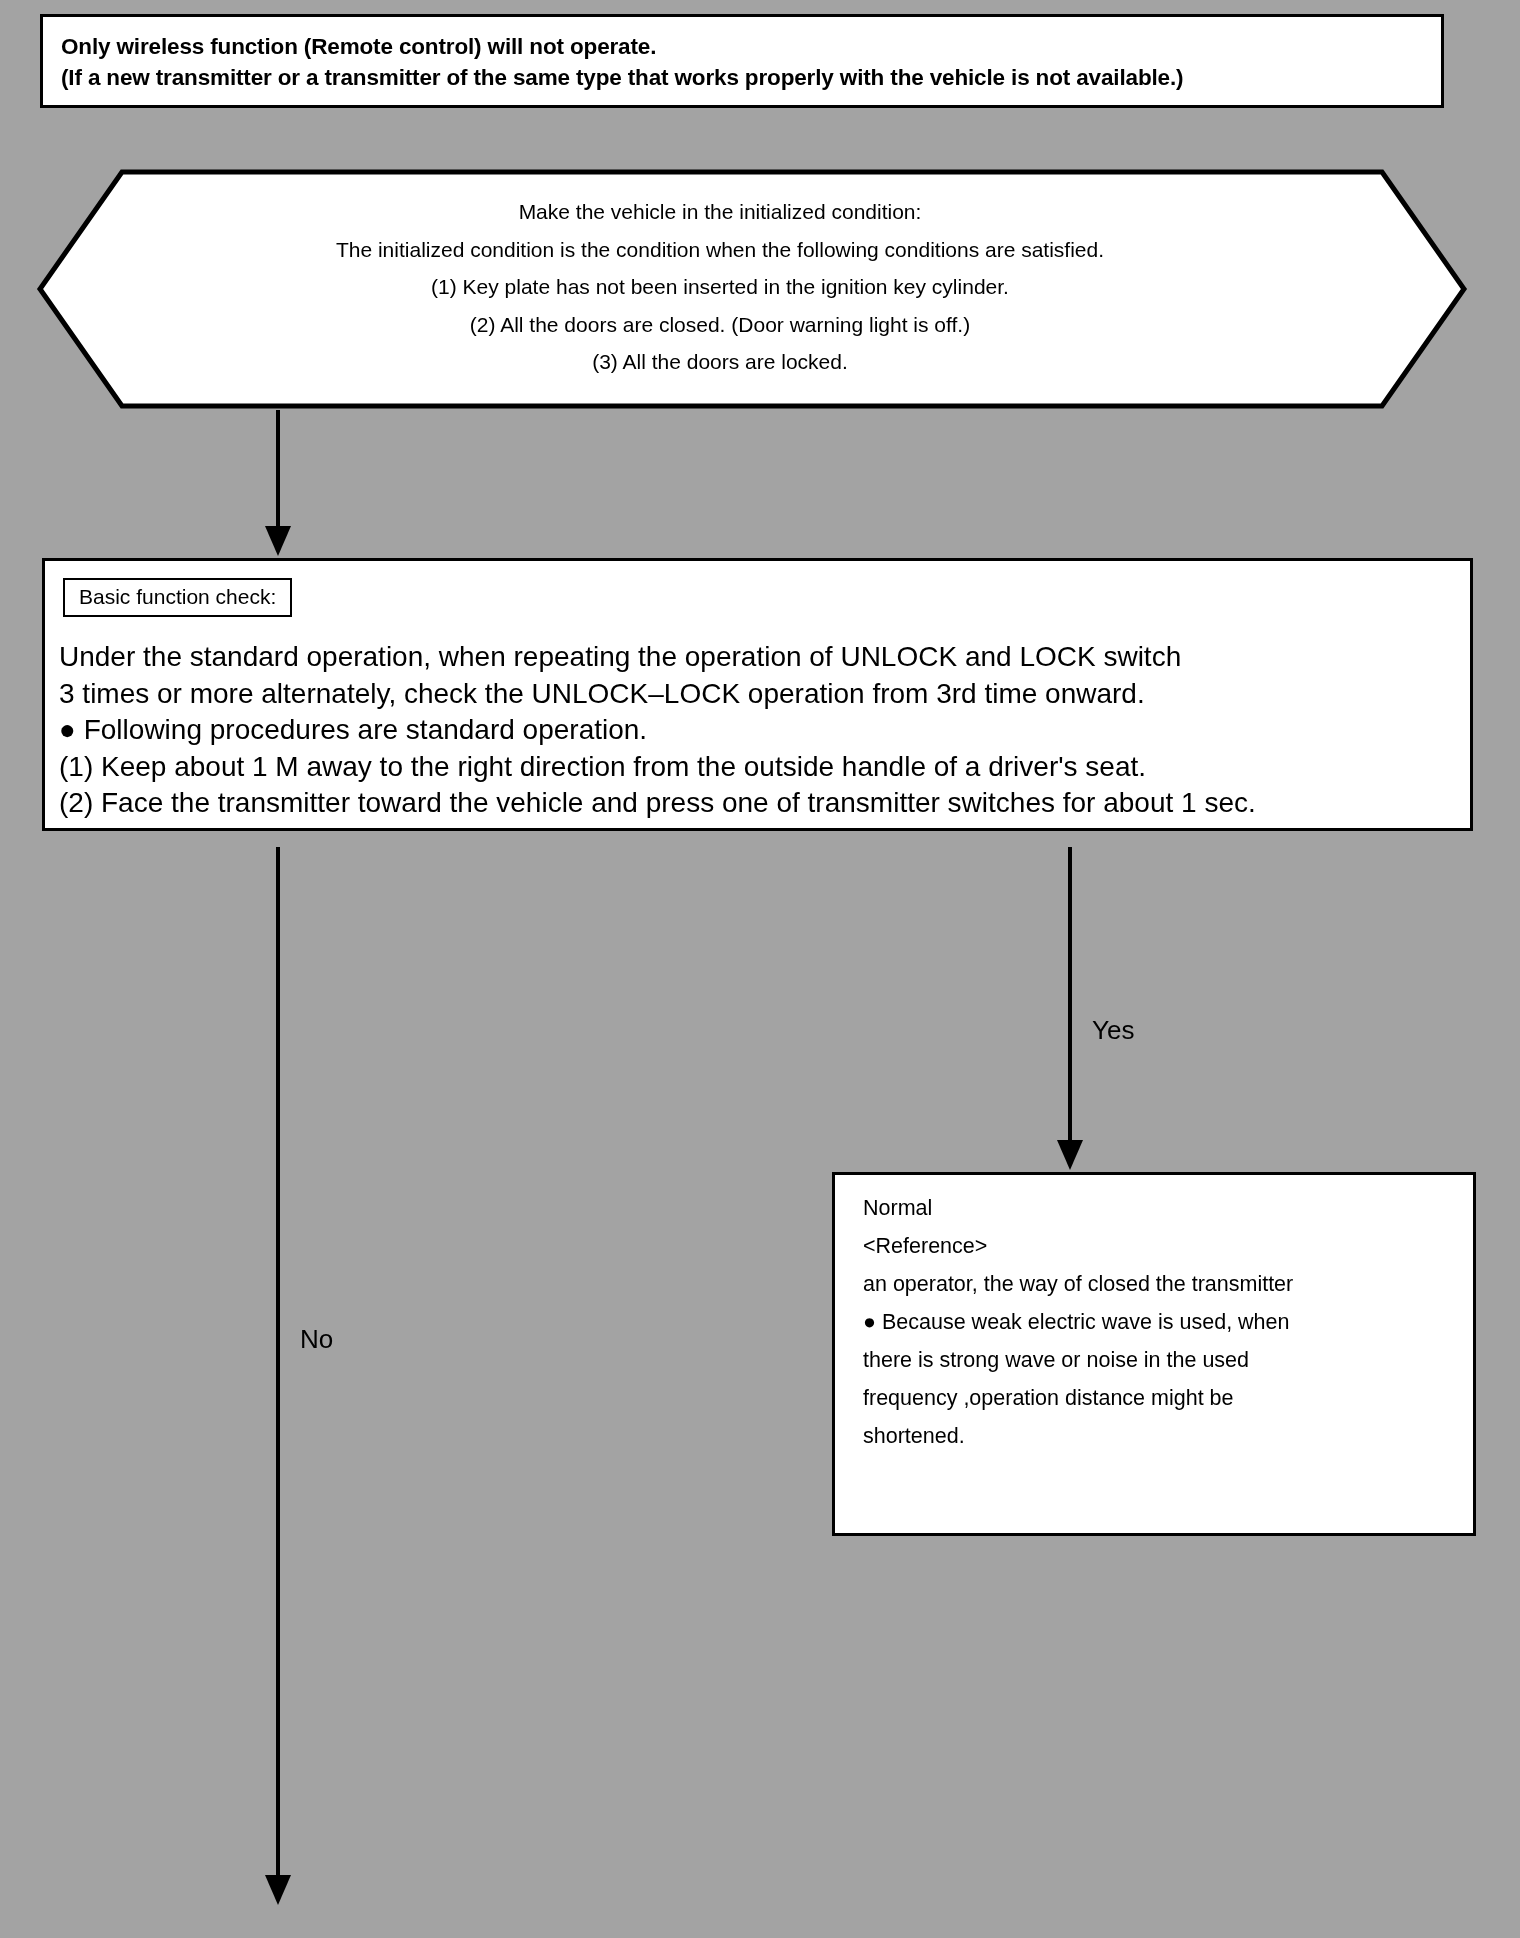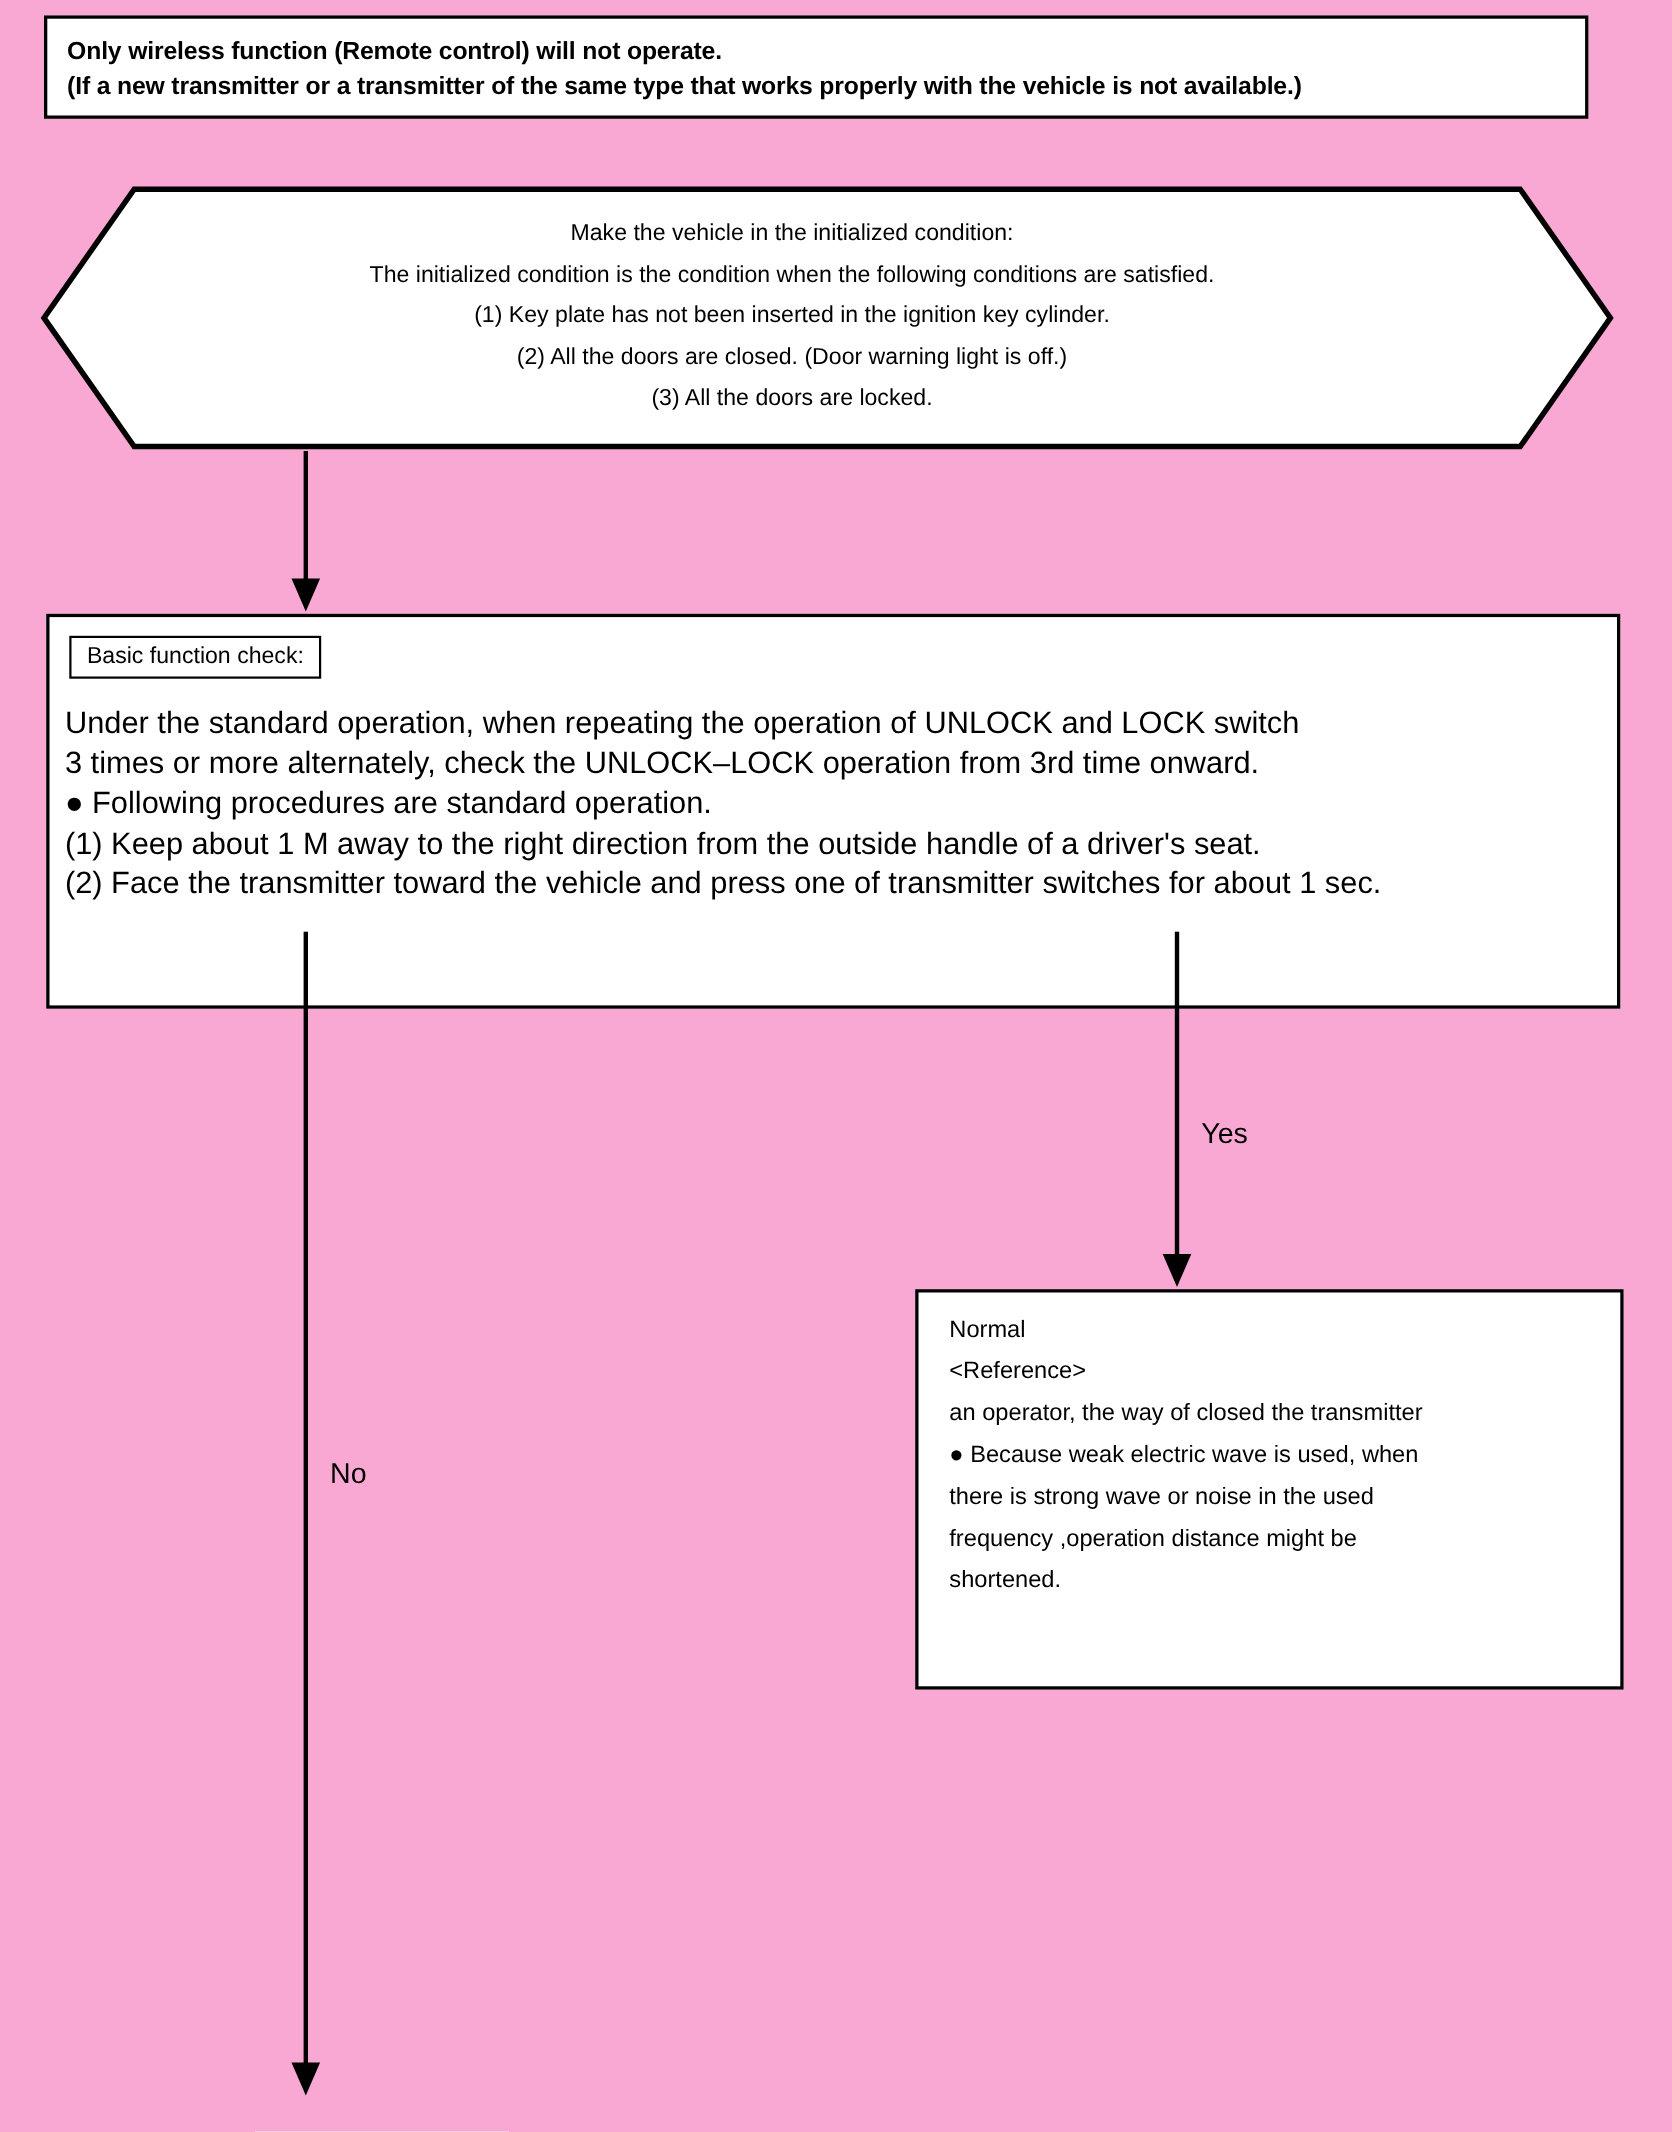--- a/index.html
+++ b/index.html
@@ -9,21 +9,21 @@
     background: #ffffff;
   }
   body {
     font-family: "Liberation Sans", sans-serif;
     color: #000000;
   }
   #page {
     position: relative;
     width: 1520px;
     height: 1938px;
-    background: #f9a8d4;
+    background: #a3a3a3;
     overflow: hidden;
   }
 
   
   .box {
     position: absolute;
     box-sizing: border-box;
     border: 3px solid #000;
     background: #fff;
   }
@@ -68,21 +68,21 @@
     font-size: 21px;
     line-height: 37.5px;
     white-space: nowrap;
   }
 
   
   #basic-box {
     left: 42px;
     top: 558px;
     width: 1431px;
-    height: 359px;
+    height: 273px;
     padding: 16px;
   }
   #basic-label {
     position: absolute;
     left: 18px;
     top: 17px;
     border: 2px solid #000;
     background: #fff;
     padding: 5px 14px 6px 14px;
     font-size: 21px;

